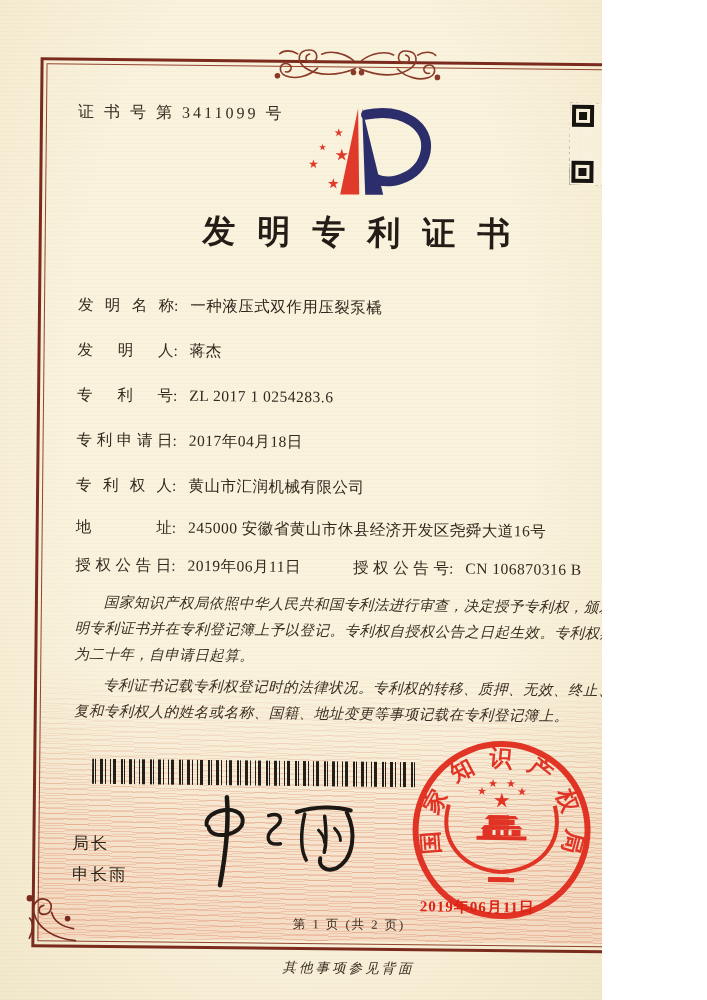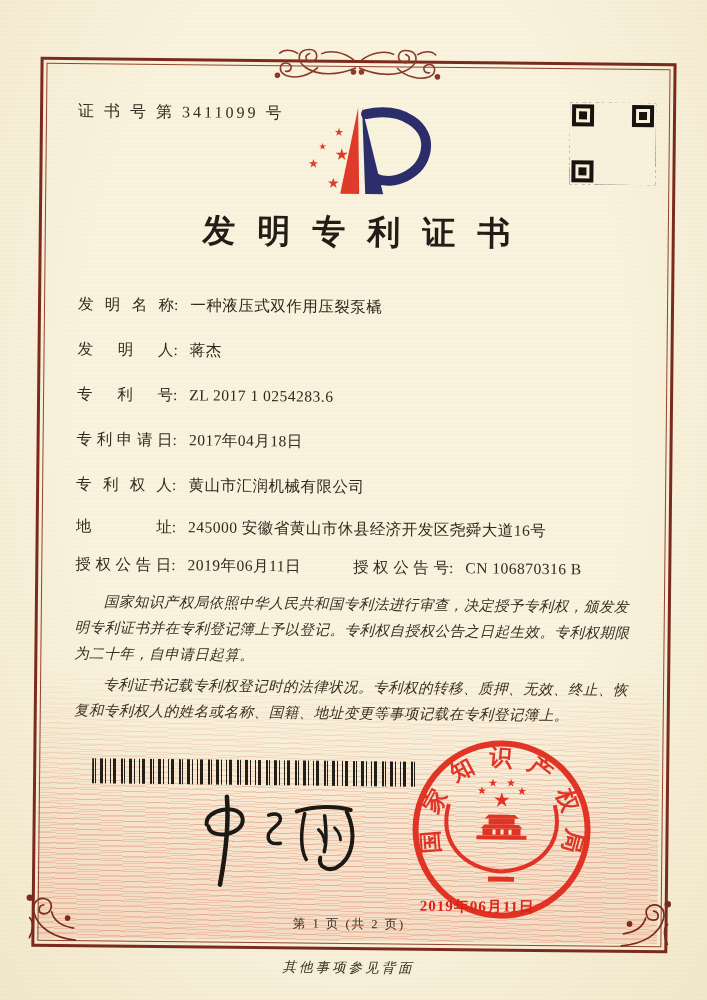--- a/index.html
+++ b/index.html
@@ -1,18 +1,18 @@
 <!DOCTYPE html>
 <html><head>
 <meta charset="utf-8">
 <style>
   html,body{margin:0;padding:0;}
   body{width:707px;height:1000px;overflow:hidden;
        font-family:"Liberation Serif","DejaVu Serif",serif;}
-  .sheet{position:relative;width:707px;height:1000px;
+  .sheet{position:relative;width:602px;height:1000px;
          background:radial-gradient(ellipse at 50% 40%,#f9f2dc 55%,#f1e7cb 100%);
          overflow:hidden;}
   .sheet::before{content:"";position:absolute;inset:0;
          background:repeating-linear-gradient(0deg,rgba(205,180,140,.05) 0 1px,transparent 1px 4px);}
   .cert{position:absolute;inset:0;transform:rotate(.6deg);transform-origin:50% 50%;}
 
   .frame-outer{position:absolute;left:36px;top:60px;width:630px;height:884px;
          border:3px solid #7b2b1d;}
   .frame-inner{position:absolute;inset:3px;border:1px solid #94432e;}
 
@@ -164,20 +164,24 @@
     <span class="lbl">授权公告日</span><span class="colon">:</span><span class="val">2019年06月11日</span><span class="lbl2">授权公告号</span><span class="colon">:</span><span class="val">CN 106870316 B</span>
   </div>
 
   <div class="paras">
     <p>国家知识产权局依照中华人民共和国专利法进行审查，决定授予专利权，颁发发明专利证书并在专利登记簿上予以登记。专利权自授权公告之日起生效。专利权期限为二十年，自申请日起算。</p>
     <p>专利证书记载专利权登记时的法律状况。专利权的转移、质押、无效、终止、恢复和专利权人的姓名或名称、国籍、地址变更等事项记载在专利登记簿上。</p>
   </div>
 
   <div class="barcode"></div>
 
+  <div class="director">
+    <div>局长</div>
+    <div>申长雨</div>
+  </div>
 
   <svg class="signature" width="180" height="100" viewBox="0 0 180 100">
     <g fill="none" stroke="#1c1814" stroke-linecap="round">
       <path stroke-width="4" d="M22,34 C20,18 56,12 58,28 C60,44 26,50 24,36"></path>
       <path stroke-width="4.5" d="M42,6 C44,28 42,60 36,94"></path>
       <path stroke-width="3.5" d="M84,24 C96,20 100,28 90,36 C80,44 82,54 96,52"></path>
       <path stroke-width="4" d="M112,20 C130,14 152,14 166,18"></path>
       <path stroke-width="3.5" d="M120,22 C116,40 116,58 122,68"></path>
       <path stroke-width="4" d="M162,20 C172,40 170,66 152,76 C142,80 134,74 136,66"></path>
       <path stroke-width="3.5" d="M140,24 C142,40 142,52 140,60"></path>

